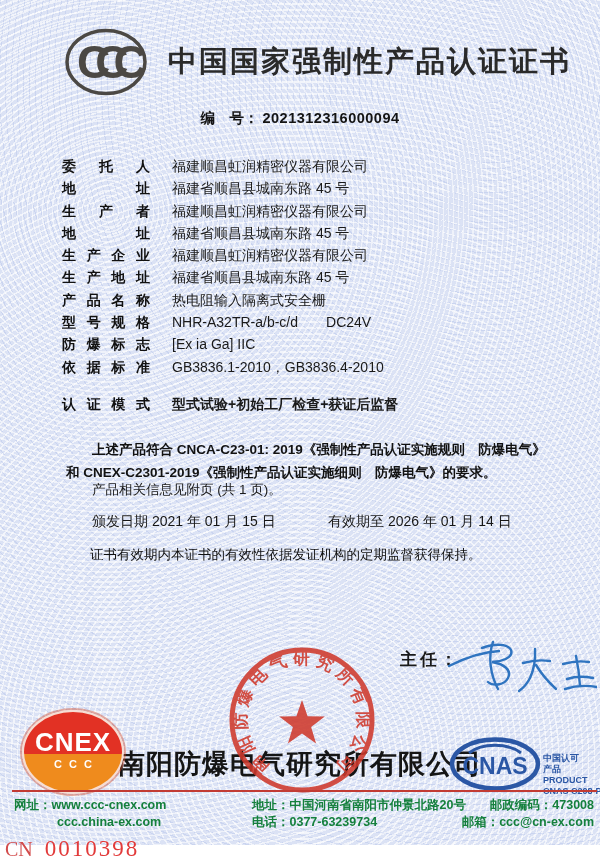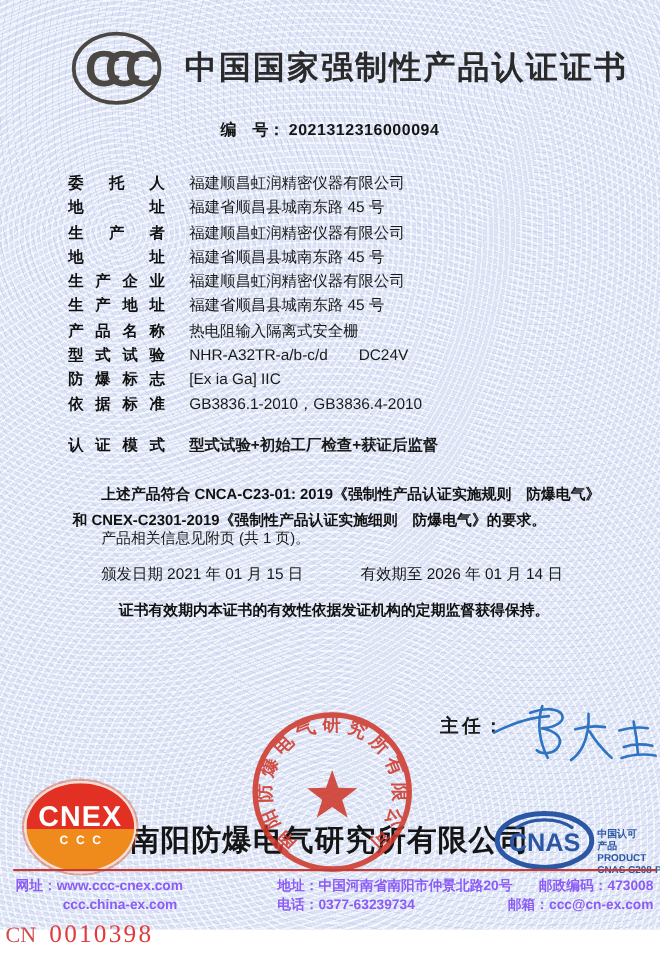--- a/index.html
+++ b/index.html
@@ -24,41 +24,41 @@
   .flabel{width:88px;flex:0 0 88px;text-align:justify;text-align-last:justify;font-weight:bold;font-size:14px;color:#111;}
   .fvalue{margin-left:22px;font-size:14px;color:#1a1a1a;white-space:nowrap;}
   .mode-row{margin-top:15px;}
   .mode-row .fvalue{font-weight:bold;}
   
   .statement{left:66px;top:438px;width:505px;font-size:13.5px;font-weight:bold;line-height:23px;color:#121212;}
   .statement .l1{text-indent:26px;}
   .attach{left:92px;top:481px;font-size:13.5px;color:#1a1a1a;}
   .d-issue{left:92px;top:513px;font-size:14px;color:#161616;}
   .d-expiry{left:328px;top:513px;font-size:14px;color:#161616;}
-  .validity{left:108px;top:546px;font-size:13.5px;font-weight:bold;color:#101010;}
+  .validity{left:90px;top:546px;font-size:13.5px;font-weight:normal;color:#101010;}
   
   .director{left:400px;top:648px;font-size:17px;font-weight:bold;color:#1a1a1a;letter-spacing:3px;}
   .sig{left:447px;top:634px;width:150px;height:64px;}
   
   .stamp{left:222px;top:640px;width:160px;height:160px;opacity:.88;}
   
   .issuer{left:0;top:746px;width:100%;text-align:center;font-size:27px;font-weight:bold;letter-spacing:1px;color:#151515;white-space:nowrap;}
   .cnex{left:22px;top:710px;width:98px;height:80px;border-radius:50%;
     background:linear-gradient(180deg,#e23124 0 52%,#ef8b1d 52% 100%);
     border:2px solid #f7ddd3;box-shadow:0 0 0 2px rgba(209,78,48,.45);
     text-align:center;}
   .cnex .t1{margin-top:17px;font-size:26px;font-weight:bold;color:#fff;letter-spacing:1px;line-height:26px;}
   .cnex .t2{margin-top:3px;font-size:11px;font-weight:bold;color:#fff;letter-spacing:7px;padding-left:7px;}
   .cnas{left:449px;top:737px;width:92px;height:54px;}
   .cnas-text{left:543px;top:735px;width:57px;line-height:11px;color:#2b57a5;white-space:nowrap;margin-top:18px;}
   .cnas-text .cnl{font-family:"Liberation Serif",serif;font-size:9px;font-weight:bold;}
   .cnas-text .enl{font-size:9px;font-weight:bold;}
   
   .redline{left:12px;top:790px;right:3px;border-top:2px solid #c23b34;}
-  .footer{top:797px;font-size:12.5px;font-weight:bold;color:#8b5cf6;line-height:17px;}
+  .footer{top:797px;font-size:12.5px;font-weight:bold;color:#15803d;line-height:17px;}
   .fcol1{left:14px;}
   .fcol1 .ln2{padding-left:43px;}
   .fcol2{left:208px;padding-left:44px;}
   .fcol3{right:6px;text-align:right;}
   .serial{left:5px;top:836px;display:flex;align-items:baseline;}
   .serial .pfx{font-family:"Liberation Serif",serif;font-size:20px;color:#d24b4b;}
   .serial .no{margin-left:12px;font-family:Liberation Serif, serif;font-size:23px;letter-spacing:2px;color:#e23a3a;}
 </style>
 </head>
 <body>
@@ -98,21 +98,21 @@
     </div>
     <div class="frow">
       <span class="flabel">生产地址</span>
       <span class="fvalue">福建省顺昌县城南东路 45 号</span>
     </div>
     <div class="frow">
       <span class="flabel">产品名称</span>
       <span class="fvalue">热电阻输入隔离式安全栅</span>
     </div>
     <div class="frow">
-      <span class="flabel">型式试验</span>
+      <span class="flabel">型号规格</span>
       <span class="fvalue">NHR-A32TR-a/b-c/d　　DC24V</span>
     </div>
     <div class="frow">
       <span class="flabel">防爆标志</span>
       <span class="fvalue">[Ex ia Ga] IIC</span>
     </div>
     <div class="frow">
       <span class="flabel">依据标准</span>
       <span class="fvalue">GB3836.1-2010，GB3836.4-2010</span>
     </div>

